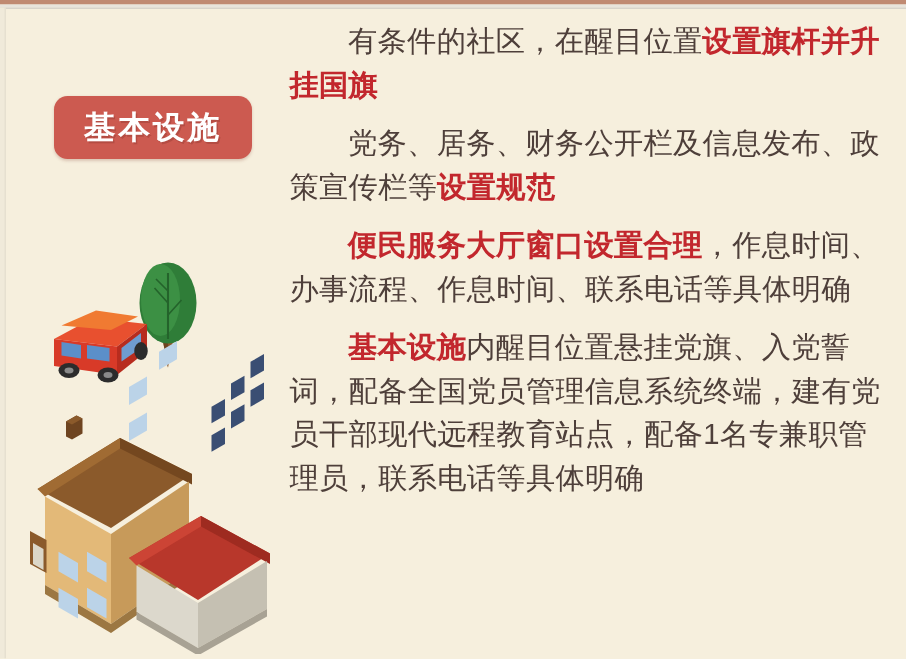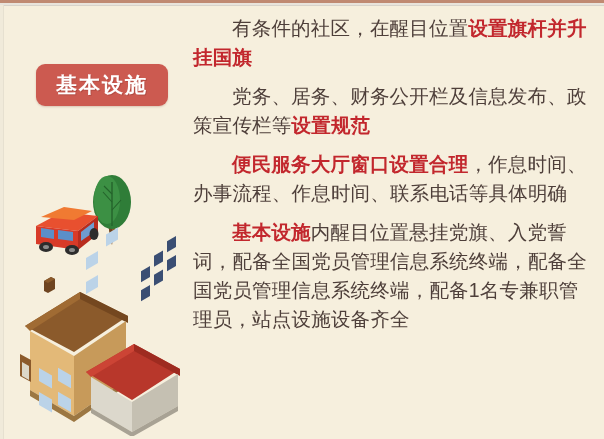--- a/index.html
+++ b/index.html
@@ -218,18 +218,18 @@
 
     <p class="para">
       <span>党务、居务、财务公开栏及信息发布、政策宣传栏等</span><span class="hl">设置规范</span>
     </p>
 
     <p class="para">
       <span class="hl">便民服务大厅窗口设置合理</span><span>，作息时间、办事流程、作息时间、联系电话等具体明确</span>
     </p>
 
     <p class="para last">
-      <span class="hl">基本设施</span><span>内醒目位置悬挂党旗、入党誓词，配备全国党员管理信息系统终端，配备全国党员管理信息系统终端，配备1名专兼职管理员，站点设施设备齐全</span>
+      <span class="hl">基本设施</span><span>内醒目位置悬挂党旗、入党誓词，配备全国党员管理信息系统终端，建有党员干部现代远程教育站点，配备1名专兼职管理员，联系电话等具体明确</span>
     </p>
 
   </div>
 
 </div>
 
 </body></html>

